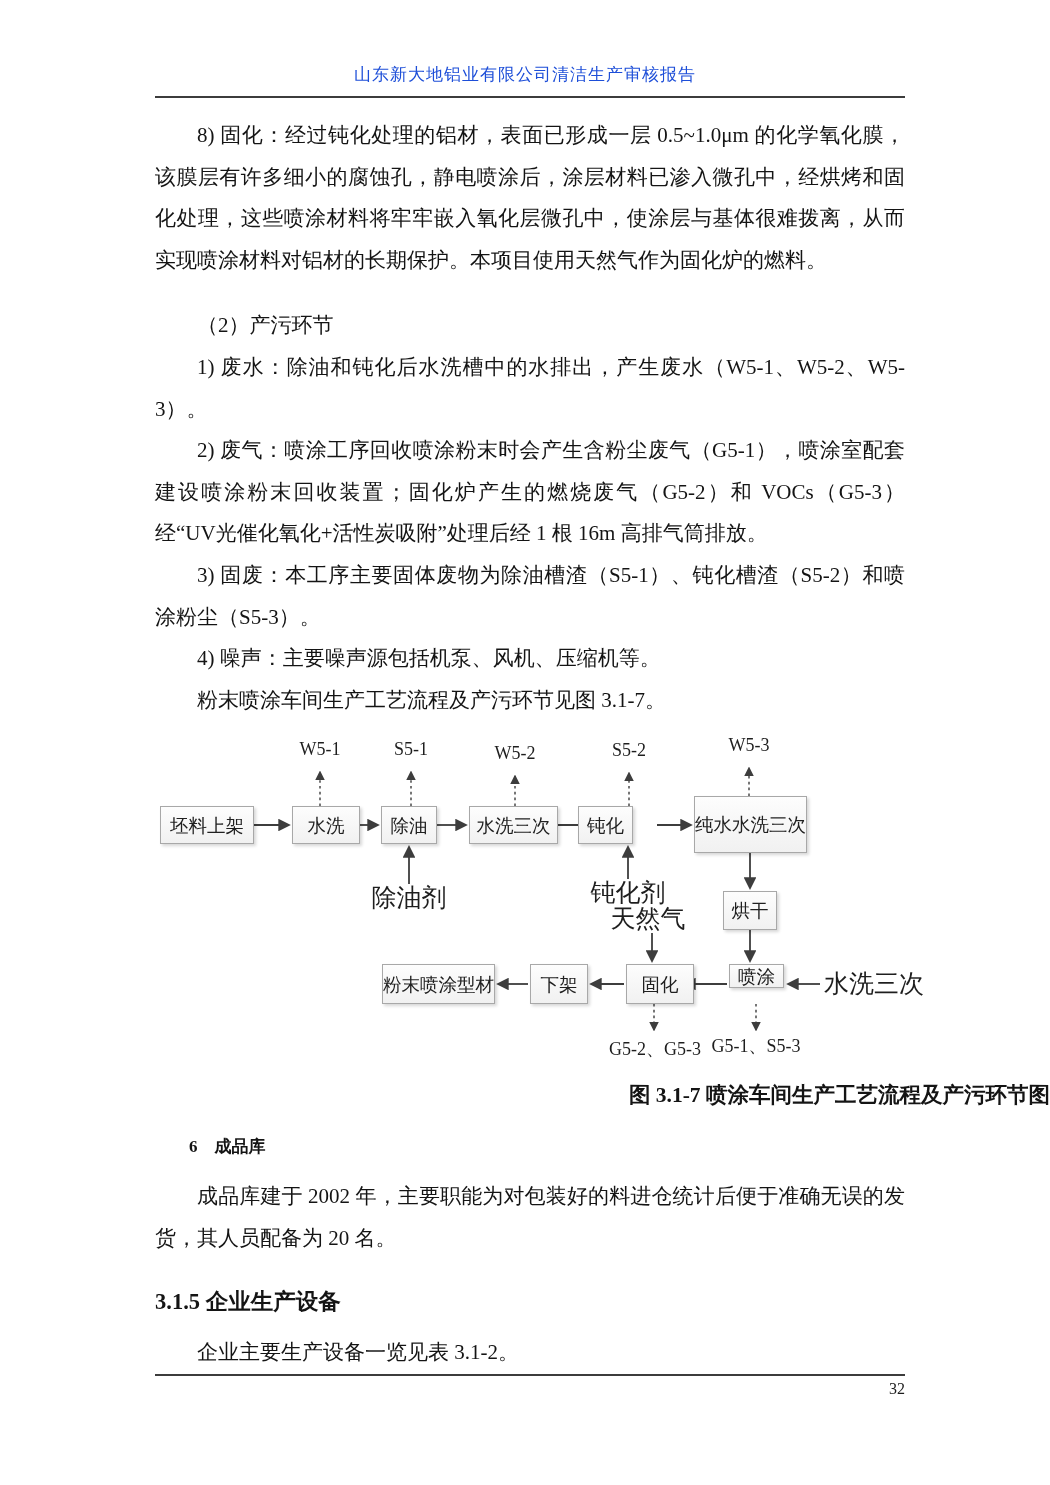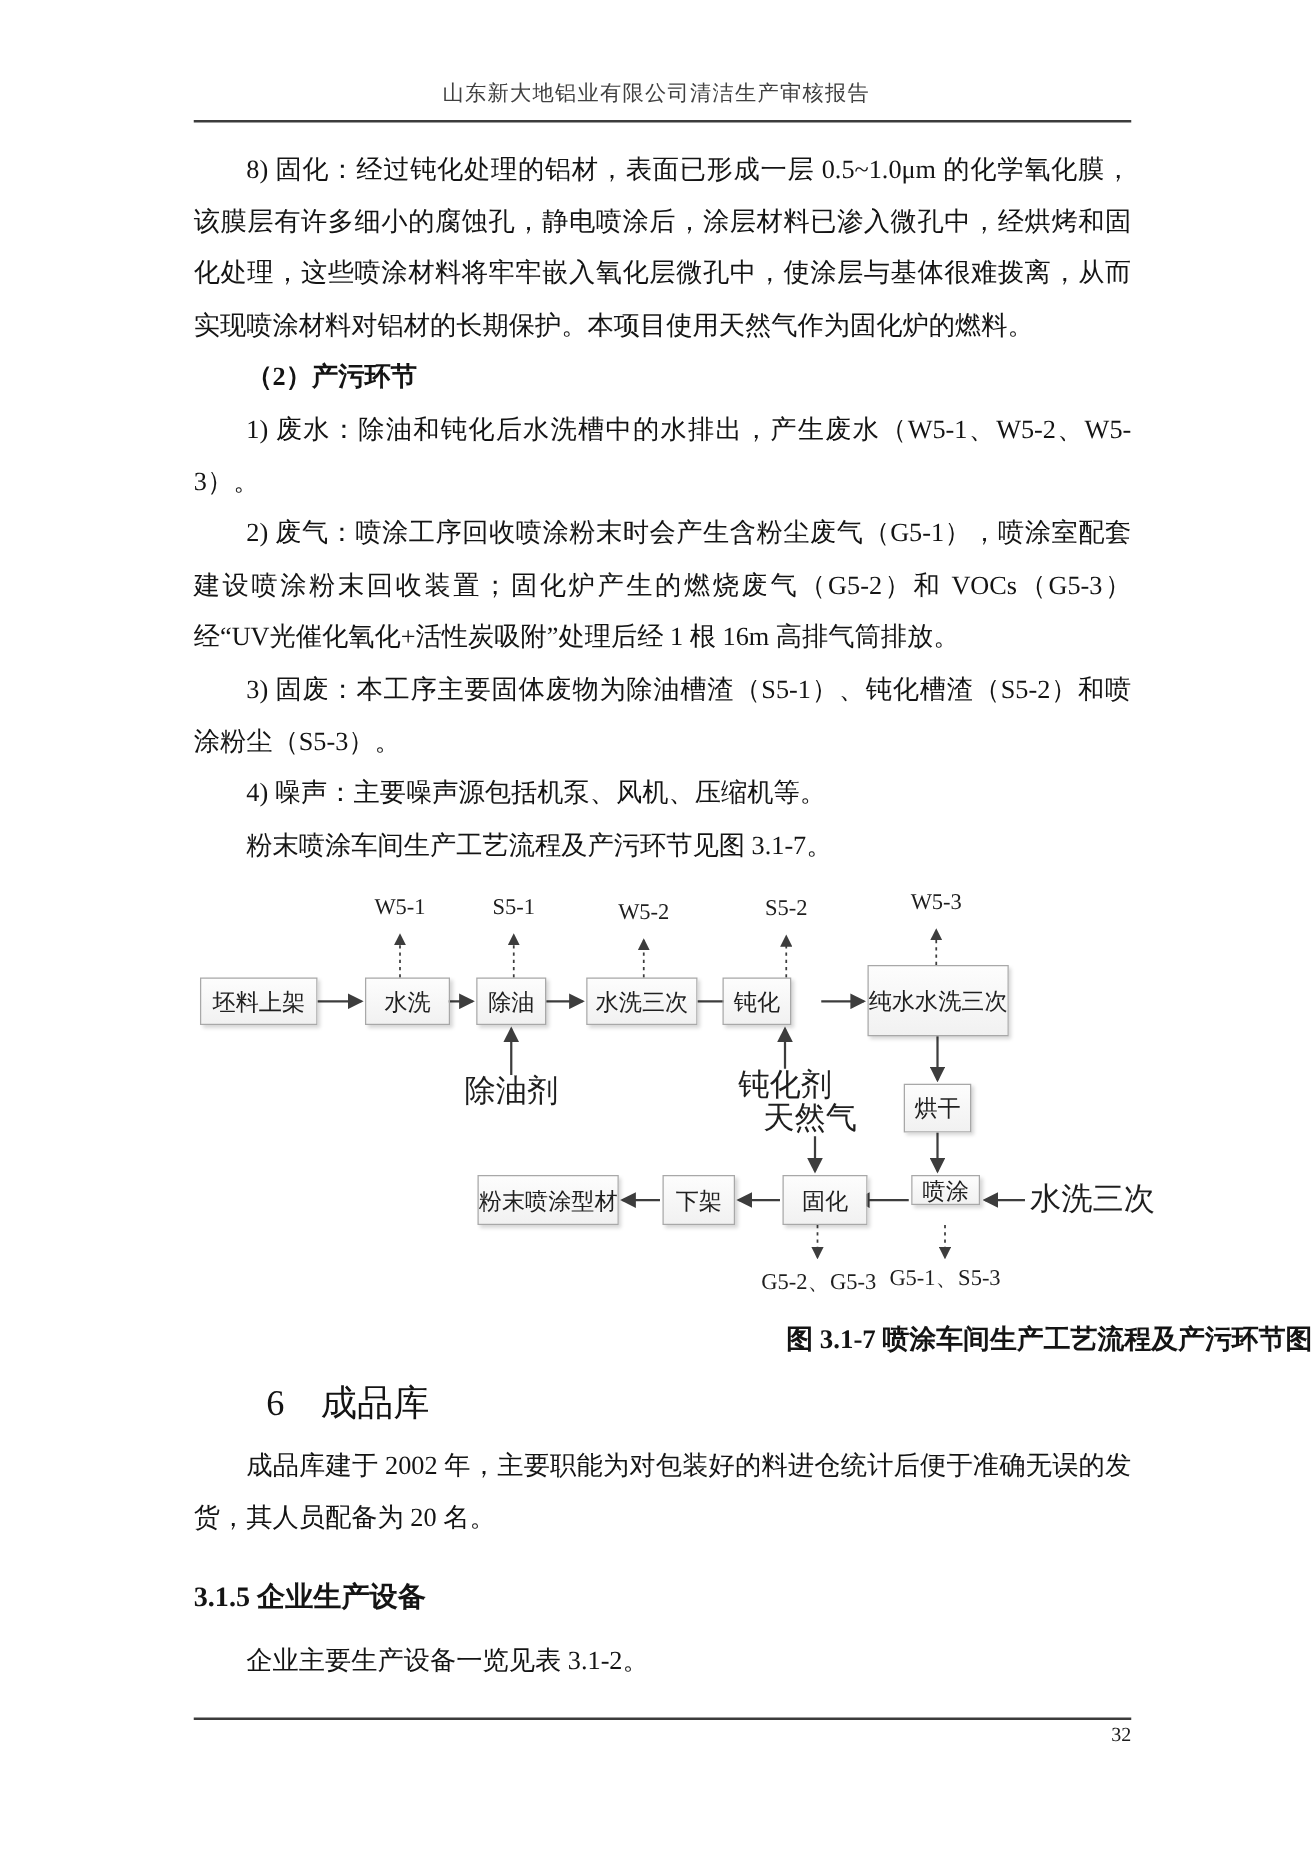--- a/index.html
+++ b/index.html
@@ -13,39 +13,39 @@
     color: #141414;
     overflow: hidden;
   }
 
   
   .header-title {
     margin-top: 62px;
     text-align: center;
     font-size: 17px;
     line-height: 26px;
-    color: #404040;
+    color: #1d4ed8;
     letter-spacing: 1px;
   }
   .header-rule {
     margin: 8px 0 0 155px;
     width: 750px;
     height: 2px;
     background: #3c3c3c;
   }
 
   
   .main {
     margin: 17px 145px 0 155px;
     font-size: 21px;
     line-height: 41.6px;
     text-align: justify;
   }
   .para { text-indent: 2em; }
-  .bold { font-weight: bold; }
+  .bold { font-weight: normal; margin-top: 24px; }
 
   
   .diagram {
     position: relative;
     width: 1050px;
     height: 335px;
     margin-top: 10px;
     font-size: 19px;
   }
   .diagram svg { position: absolute; left: 0; top: 0; width: 100%; height: 100%; }
@@ -75,22 +75,22 @@
   
   .caption {
     margin-top: 14px;
     text-align: right;
     font-weight: bold;
     font-size: 21.5px;
     line-height: 30px;
   }
   .h-sub {
     margin: 22px 145px 0 155px;
-    font-weight: normal;
-    font-size: 29px;
+    font-weight: bold;
+    font-size: 17px;
     line-height: 30px;
     text-indent: 2em;
   }
   .h-num {
     margin: 26px 145px 0 155px;
     font-weight: bold;
     font-size: 22.5px;
     line-height: 32px;
   }
   .after-h { margin-top: 14px; }

